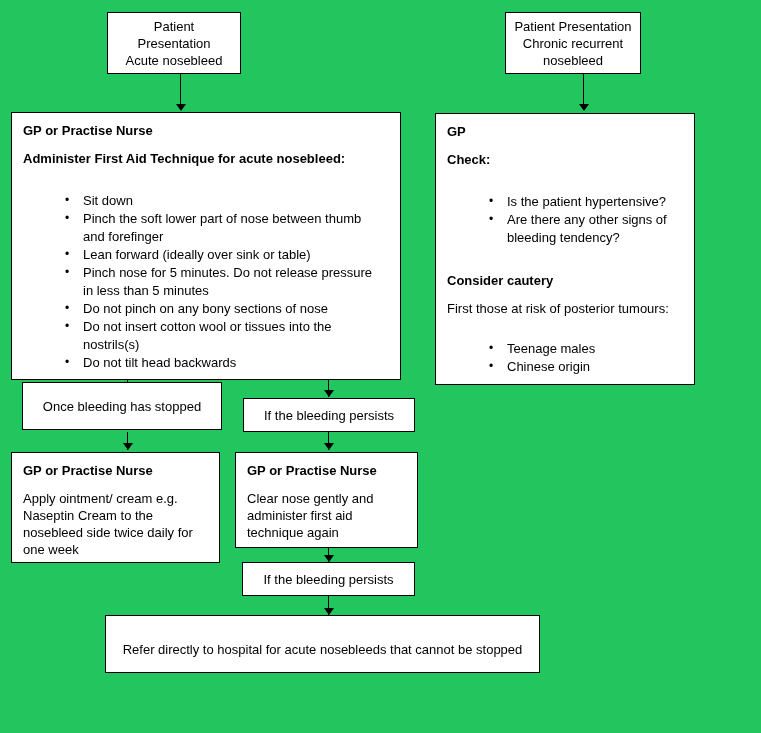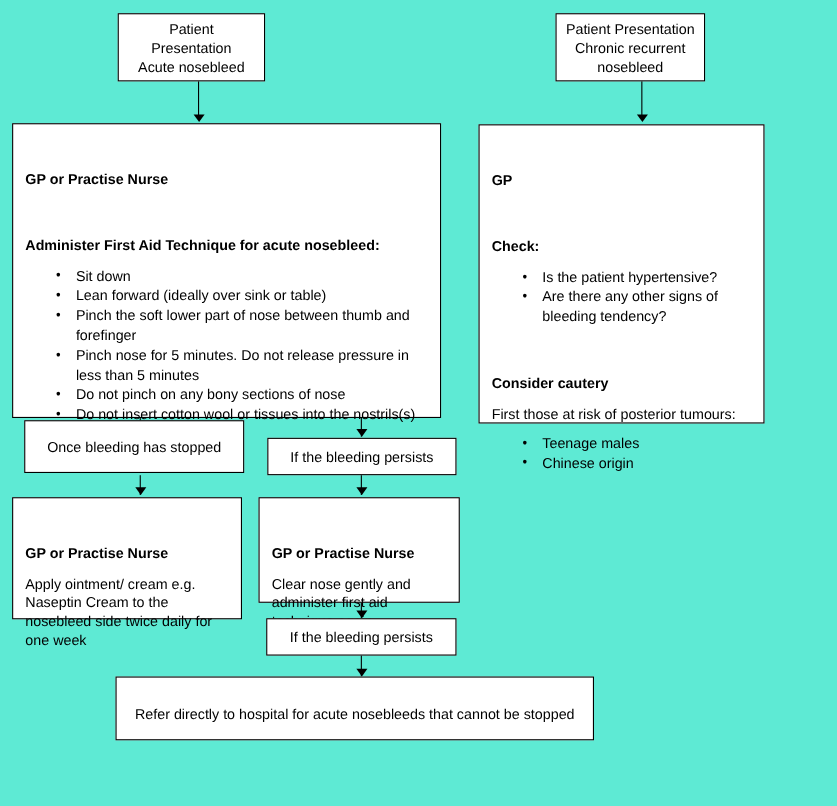--- a/index.html
+++ b/index.html
@@ -4,21 +4,21 @@
 <style>
   html, body {
     margin: 0;
     padding: 0;
     background: #ffffff;
   }
   #canvas {
     position: relative;
     width: 761px;
     height: 733px;
-    background: #5eead4;
+    background: #22c55e;
     font-family: "Liberation Sans", sans-serif;
     color: #000000;
     overflow: hidden;
   }
   .node {
     position: absolute;
     box-sizing: border-box;
     border: 1px solid #000000;
     background: #ffffff;
   }
@@ -31,27 +31,26 @@
   }
   .txt {
     font-size: 13px;
     line-height: 17px;
     white-space: pre-line;
   }
   .txt-bold {
     font-size: 13px;
     font-weight: bold;
     line-height: 17px;
-    margin-top: 32px;
   }
   .pad {
     padding: 9px 11px 9px 11px;
   }
   ul.bullets {
-    margin: 0;
+    margin: 14px;
     padding: 0 0 0 46px;
     list-style: none;
   }
   ul.bullets li {
     position: relative;
     font-size: 13px;
     line-height: 18px;
     padding-left: 0;
   }
   ul.bullets li::before {
@@ -103,22 +102,22 @@
   <div class="vline" style="left:583px; top:74px; height:31px;"></div>
   <div class="arrowhead" style="left:579px; top:104px;"></div>
 
   <div class="node pad" style="left:11px; top:112px; width:390px; height:268px;">
     <div class="txt-bold">GP or Practise Nurse</div>
     <div class="gap-md"></div>
     <div class="txt-bold">Administer First Aid Technique for acute nosebleed:</div>
     <div class="gap-md"></div>
     <ul class="bullets">
       <li>Sit down</li>
+      <li>Pinch the soft lower part of nose between thumb and forefinger</li>
       <li>Lean forward (ideally over sink or table)</li>
-      <li>Pinch the soft lower part of nose between thumb and forefinger</li>
       <li>Pinch nose for 5 minutes. Do not release pressure in less than 5 minutes</li>
       <li>Do not pinch on any bony sections of nose</li>
       <li>Do not insert cotton wool or tissues into the nostrils(s)</li>
       <li>Do not tilt head backwards</li>
     </ul>
   </div>
 
   <div class="node pad" style="left:435px; top:113px; width:260px; height:272px;">
     <div class="txt-bold">GP</div>
     <div class="gap-md"></div>

